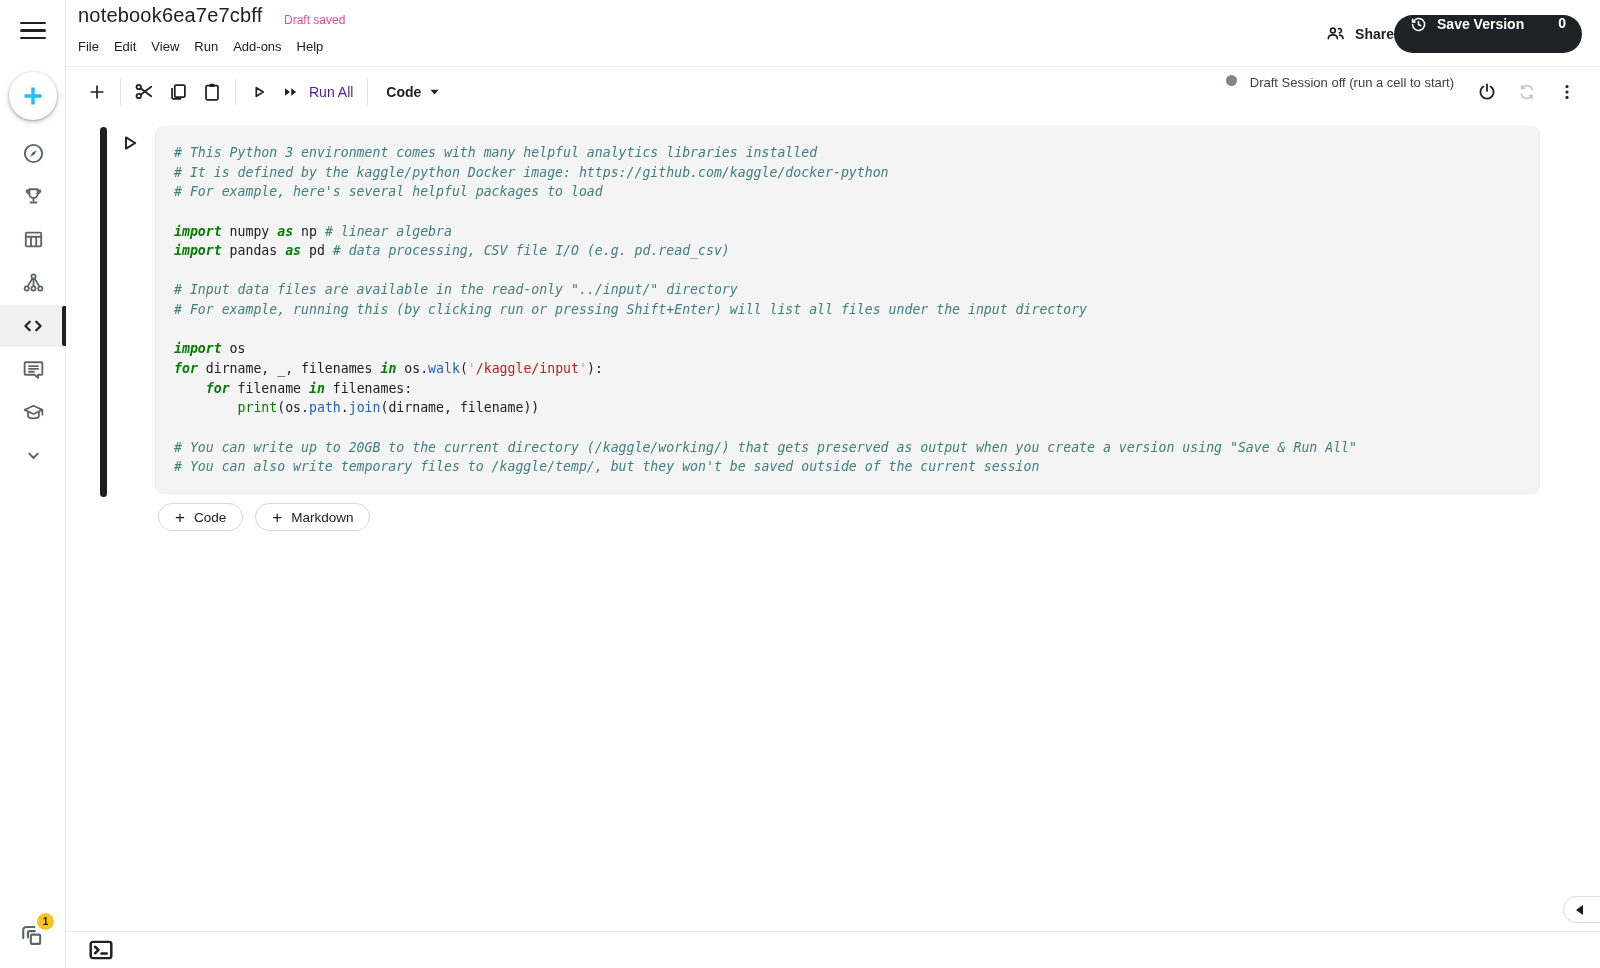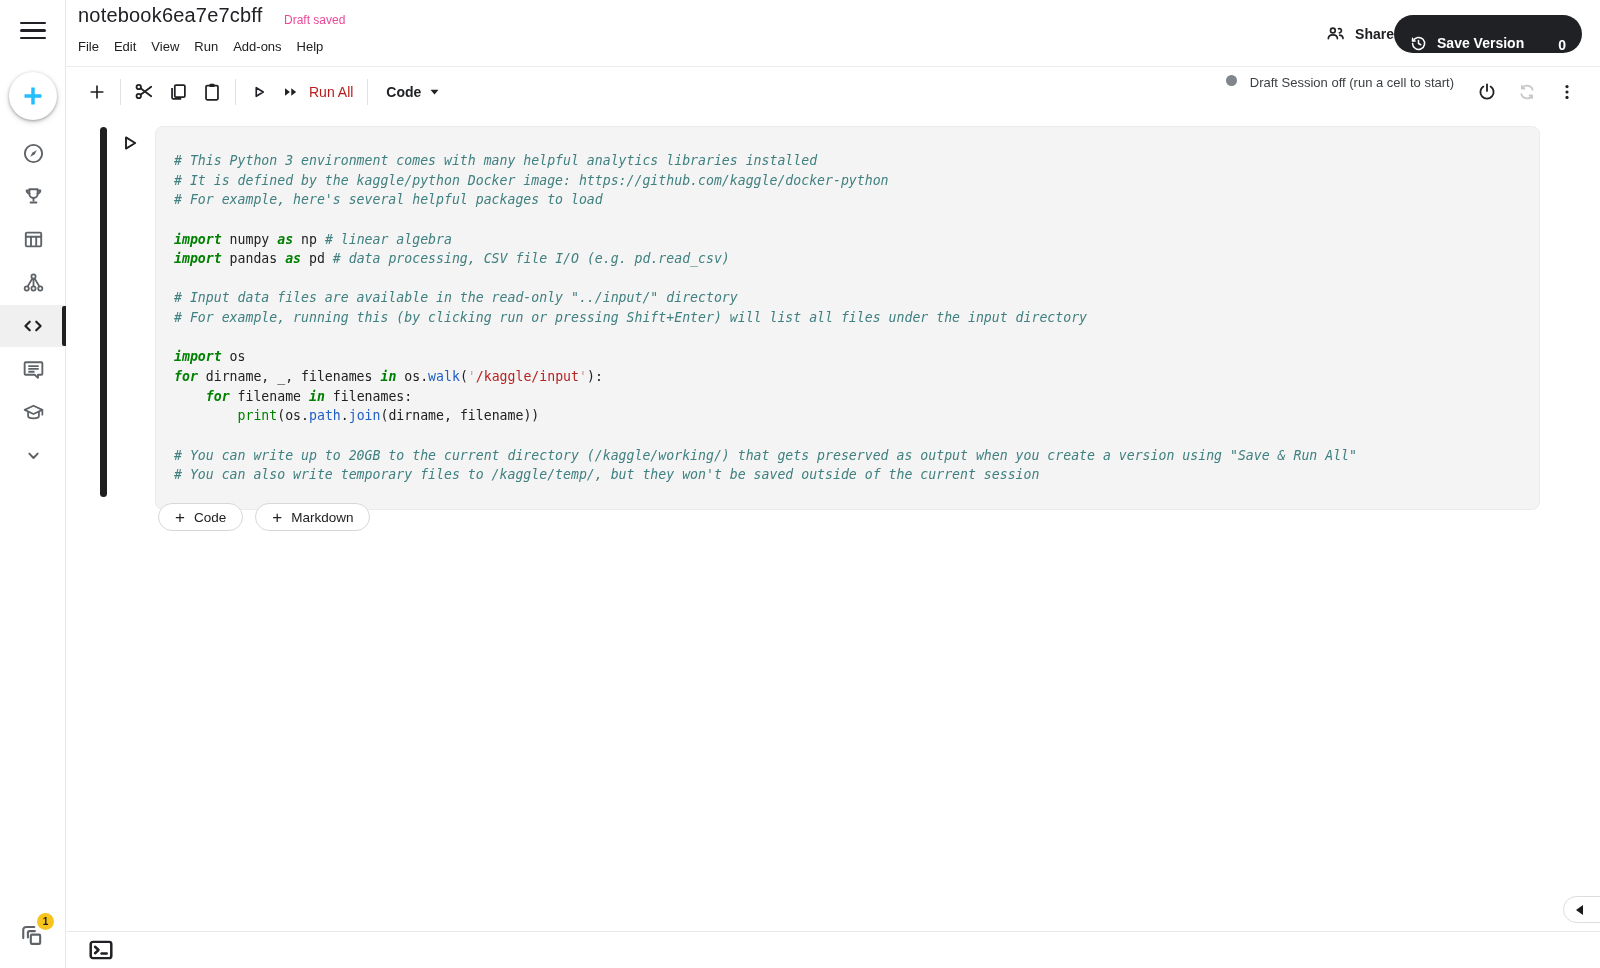--- a/index.html
+++ b/index.html
@@ -17,39 +17,39 @@
   .badge { position:absolute; right:-2px; top:-7px; width:17px; height:17px; border-radius:50%; background:#f6c41c; color:#202124; font-size:10px; font-weight:bold; display:flex; align-items:center; justify-content:center; }
 
   
   .header { position:absolute; left:66px; top:0; width:1534px; height:67px; background:#fff; border-bottom:1px solid #ececec; }
   .nb-title { position:absolute; left:12px; top:4px; font-size:20px; font-weight:500; letter-spacing:.2px; color:#202124; cursor:text; }
   .nb-status { position:absolute; left:218px; top:13px; font-size:12px; color:#ec4899; }
   .menu-bar { position:absolute; left:12px; top:39px; display:flex; gap:15px; }
   .menu-item { font-size:13px; color:#202124; cursor:pointer; }
   .header-right { position:absolute; right:18px; top:0; height:67px; display:flex; align-items:center; }
   .share-btn { display:flex; align-items:center; gap:9px; font-size:14px; font-weight:bold; cursor:pointer; }
-  .save-pill { display:flex; align-items:flex-end; height:38px; background:#202124; border-radius:19px; color:#fff; overflow:hidden; cursor:pointer; }
+  .save-pill { display:flex; align-items:flex-start; height:38px; background:#202124; border-radius:19px; color:#fff; overflow:hidden; cursor:pointer; }
   .save-main { display:flex; align-items:center; gap:9px; padding:0 17px 0 15px; font-size:14px; font-weight:bold; }
   .save-div { width:1px; background:#84878a; margin:0; }
   .save-count { display:flex; align-items:center; padding:0 16px; font-size:14px; font-weight:bold; }
 
   
   .toolbar { position:absolute; left:66px; top:68px; width:1534px; height:47px; display:flex; align-items:center; padding:0 16px 0 14px; background:#fff; }
   .tb-btn { width:34px; height:34px; display:flex; align-items:center; justify-content:center; cursor:pointer; border-radius:4px; flex:none; }
   .tb-sep { width:1px; height:26px; background:#e2e2e2; margin:0 6px; flex:none; }
-  .runall-label { font-size:14px; color:#b91c1c; margin-left:3px; cursor:pointer; }
+  .runall-label { font-size:14px; color:#4c1d95; margin-left:3px; cursor:pointer; }
   .celltype { display:flex; align-items:center; gap:9px; margin-left:12px; font-size:14px; font-weight:bold; color:#202124; cursor:pointer; }
   .tb-right { margin-left:auto; display:flex; align-items:flex-start; gap:6px; }
   .session-dot { width:11px; height:11px; border-radius:50%; background:#80868b; margin-right:7px; }
   .session-text { font-size:13px; color:#3c4043; margin-right:10px; }
 
   
   .cell-indicator { position:absolute; left:100px; top:127px; width:7px; height:370px; background:#1f1f1f; border-radius:4px; }
   .cell-play { position:absolute; left:118px; top:131px; width:24px; height:24px; cursor:pointer; }
-  .code-cell { position:absolute; left:155px; top:126px; width:1385px; border:1px solid #ebebeb; background:#f4f4f4; border-radius:8px; padding:24px 18px; cursor:text; }
+  .code-cell { position:absolute; left:155px; top:126px; width:1385px; border:1px solid #ebebeb; background:#f4f4f4; border-radius:8px; padding:16px 18px; cursor:text; }
   .code-pre { font-family:"DejaVu Sans Mono","Liberation Mono",monospace; font-size:13.2px; line-height:19.65px; white-space:pre; color:#212121; }
   .code-line { height:19.65px; }
   .tok-com { color:#408080; font-style:italic; }
   .tok-kw  { color:#008000; font-weight:bold;font-style:italic; }
   .tok-blt { color:#008000; }
   .tok-prop{ color:#2160c4; }
   .tok-str { color:#ba2121; }
   .tok-sq  { color:#c99; }
 
   .add-row { position:absolute; left:158px; top:503px; display:flex; gap:12px; }

